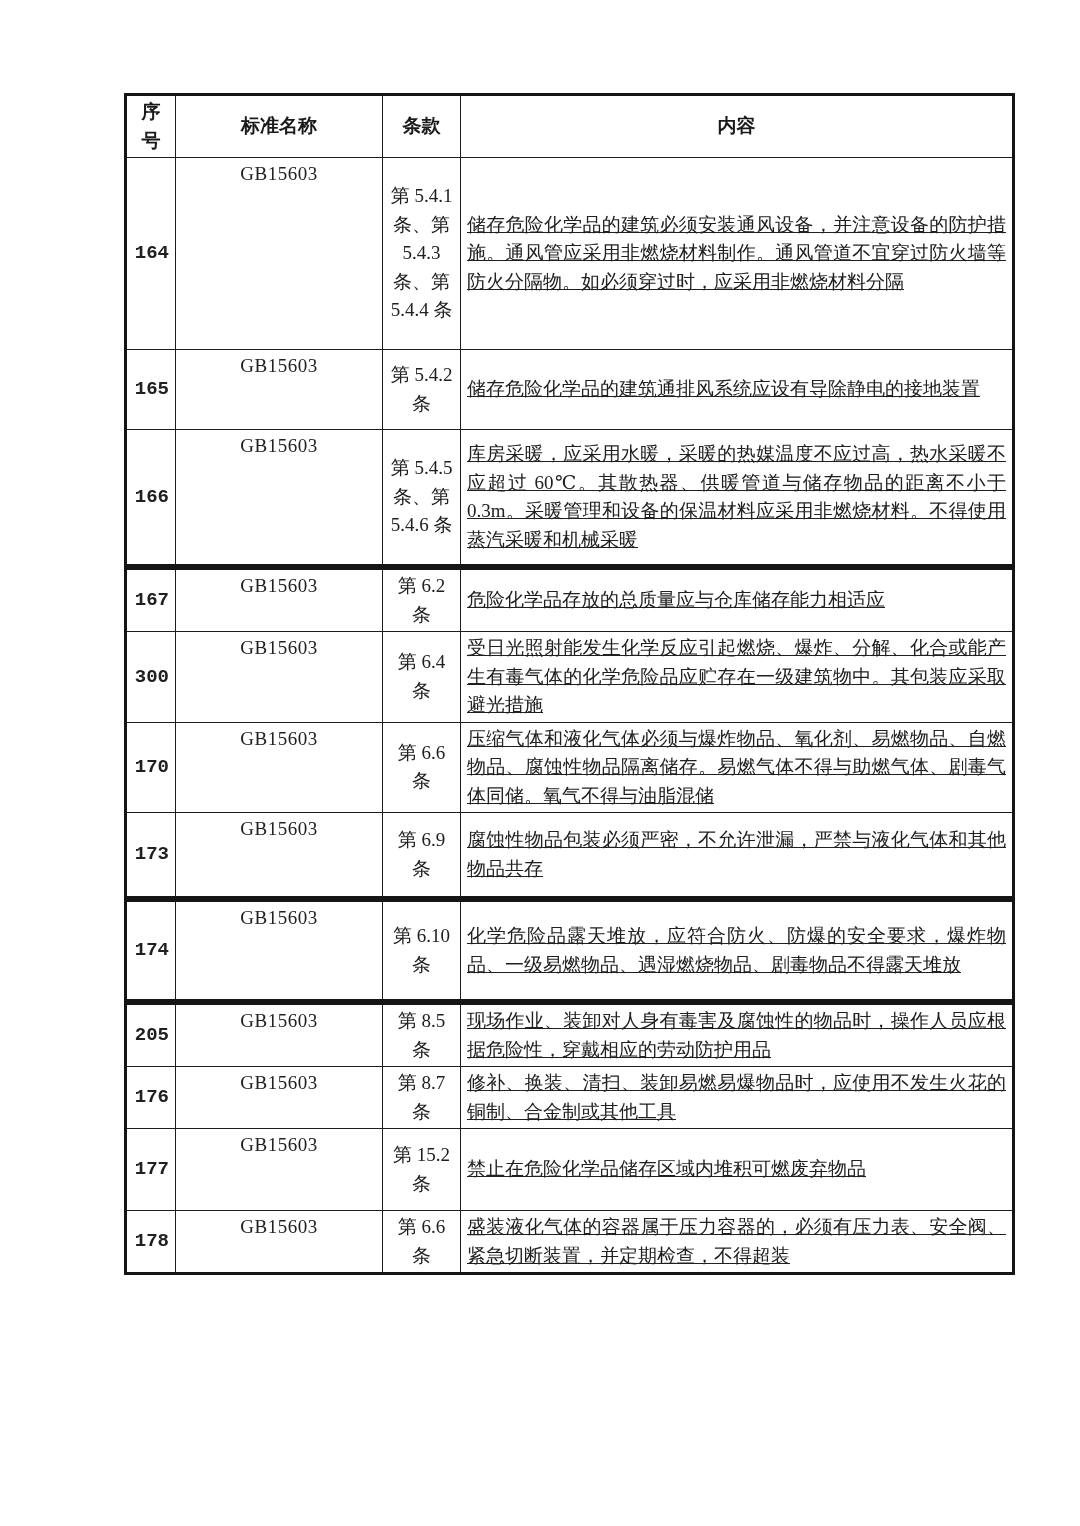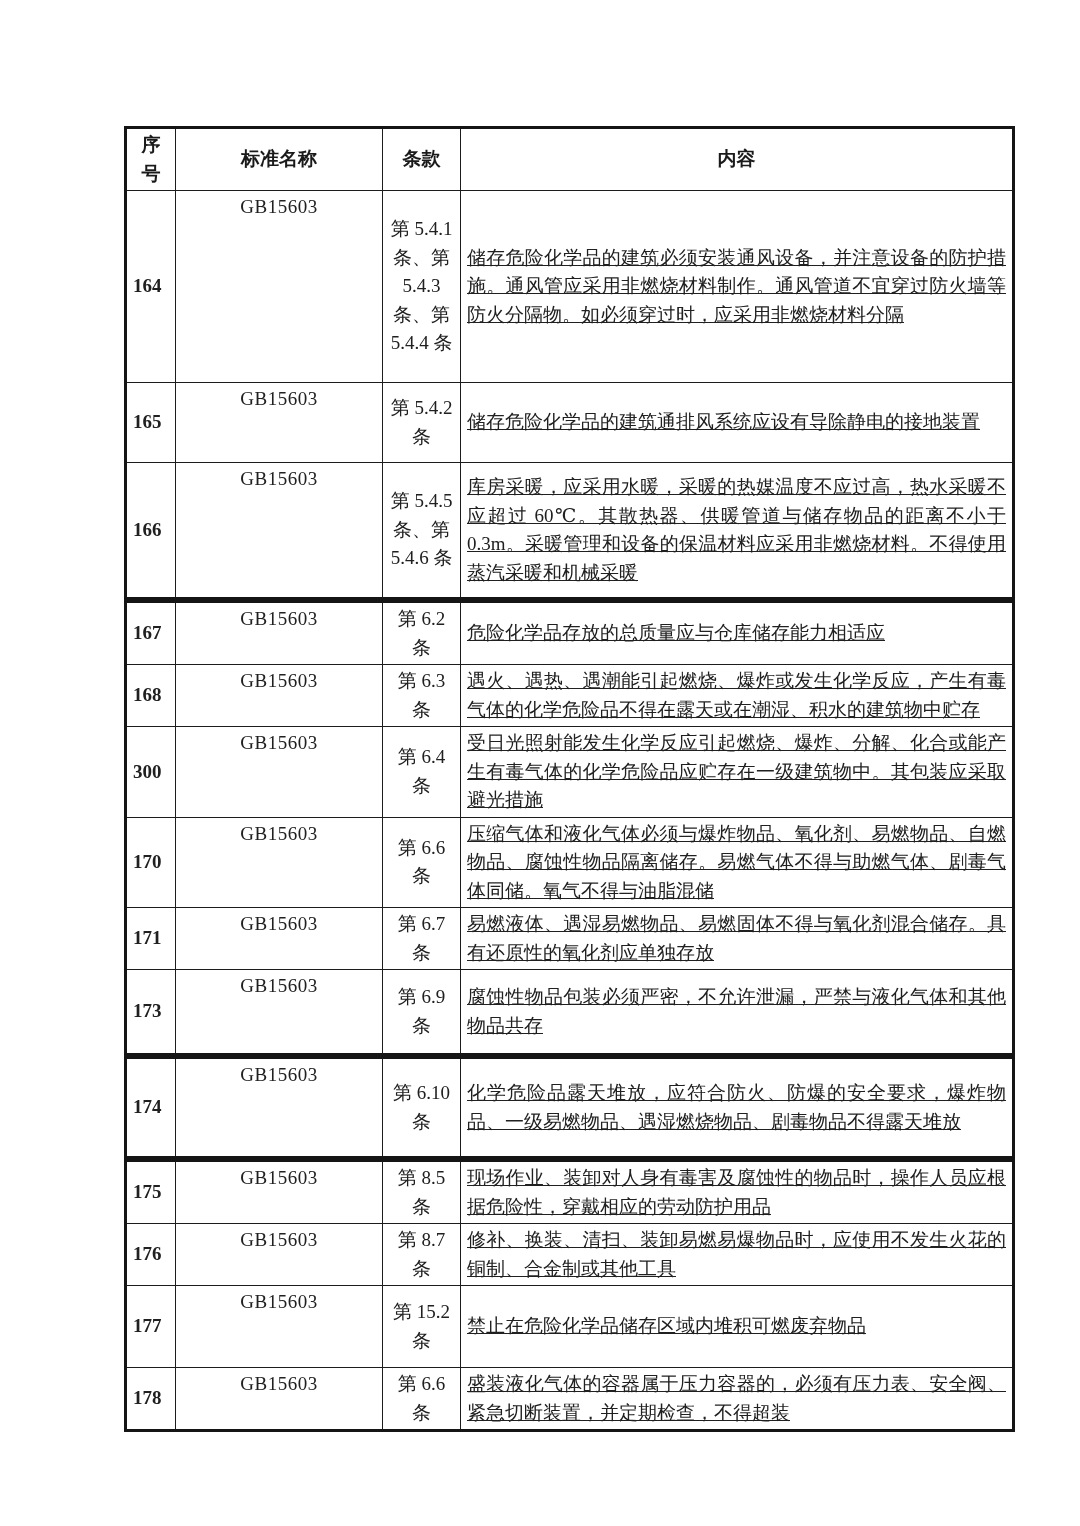--- a/index.html
+++ b/index.html
@@ -13,21 +13,20 @@
     width: 1080px;
     height: 1526px;
     background: #ffffff;
     overflow: hidden;
   }
   .doc-table-wrap {
     position: absolute;
     left: 124px;
     top: 93px;
     width: 888px;
-    margin-top: 33px;
   }
   table.doc {
     border-collapse: collapse;
     table-layout: fixed;
     width: 888px;
     border: 3px solid #151515;
     color: #202020;
   }
   table.doc + table.doc { margin-top: 0px; }
   table.doc.gap-above { margin-top: 5px; }
@@ -44,25 +43,25 @@
   col.c4 { width: 553px; }
   th.hdr {
     font-weight: bold;
     text-align: center;
     vertical-align: middle;
     font-size: 20px;
     color: #1a1a1a;
   }
   th.hdr-no { word-break: break-all; line-height: 1.35; }
   td.c-no {
-    text-align: left;
+    text-align: right;
     vertical-align: middle;
     font-weight: bold;
     font-size: 20px;
-    font-family: Liberation Serif, serif;
+    font-family: Liberation Mono, monospace;
   }
   td.c-std {
     vertical-align: top;
     text-align: center;
     padding-left: 10px;
     padding-top: 4px;
     font-size: 19px;
     letter-spacing: 0.5px;
   }
   td.c-clause {
@@ -130,44 +129,32 @@
           <col class="c3">
           <col class="c4">
         </colgroup>
       <tbody>
           <tr style="height:56px;">
         <td class="c-no">167</td>
         <td class="c-std">GB15603</td>
         <td class="c-clause">第 6.2 条</td>
         <td class="c-content">危险化学品存放的总质量应与仓库储存能力相适应</td>
       </tr>
-      <tr style="height:58px;">
-        <td class="c-no">168</td>
-        <td class="c-std">GB15603</td>
-        <td class="c-clause">第 6.3 条</td>
-        <td class="c-content">遇火、遇热、遇潮能引起燃烧、爆炸或发生化学反应，产生有毒气体的化学危险品不得在露天或在潮湿、积水的建筑物中贮存</td>
-      </tr>
       <tr style="height:82px;">
         <td class="c-no">300</td>
         <td class="c-std">GB15603</td>
         <td class="c-clause">第 6.4 条</td>
         <td class="c-content">受日光照射能发生化学反应引起燃烧、爆炸、分解、化合或能产生有毒气体的化学危险品应贮存在一级建筑物中。其包装应采取避光措施</td>
       </tr>
       <tr style="height:84px;">
         <td class="c-no">170</td>
         <td class="c-std">GB15603</td>
         <td class="c-clause">第 6.6 条</td>
         <td class="c-content">压缩气体和液化气体必须与爆炸物品、氧化剂、易燃物品、自燃物品、腐蚀性物品隔离储存。易燃气体不得与助燃气体、剧毒气体同储。氧气不得与油脂混储</td>
       </tr>
-      <tr style="height:58px;">
-        <td class="c-no">171</td>
-        <td class="c-std">GB15603</td>
-        <td class="c-clause">第 6.7 条</td>
-        <td class="c-content">易燃液体、遇湿易燃物品、易燃固体不得与氧化剂混合储存。具有还原性的氧化剂应单独存放</td>
-      </tr>
       <tr style="height:85px;">
         <td class="c-no">173</td>
         <td class="c-std">GB15603</td>
         <td class="c-clause">第 6.9 条</td>
         <td class="c-content">腐蚀性物品包装必须严密，不允许泄漏，严禁与液化气体和其他物品共存</td>
       </tr>
     </tbody>
       </table>
 
     <table class="doc gap-above">
@@ -189,21 +176,21 @@
 
     <table class="doc">
       <colgroup>
           <col class="c1">
           <col class="c2">
           <col class="c3">
           <col class="c4">
         </colgroup>
       <tbody>
           <tr style="height:53px;">
-        <td class="c-no">175</td>
+        <td class="c-no">205</td>
         <td class="c-std">GB15603</td>
         <td class="c-clause">第 8.5 条</td>
         <td class="c-content">现场作业、装卸对人身有毒害及腐蚀性的物品时，操作人员应根据危险性，穿戴相应的劳动防护用品</td>
       </tr>
       <tr style="height:53px;">
         <td class="c-no">176</td>
         <td class="c-std">GB15603</td>
         <td class="c-clause">第 8.7 条</td>
         <td class="c-content">修补、换装、清扫、装卸易燃易爆物品时，应使用不发生火花的铜制、合金制或其他工具</td>
       </tr>

